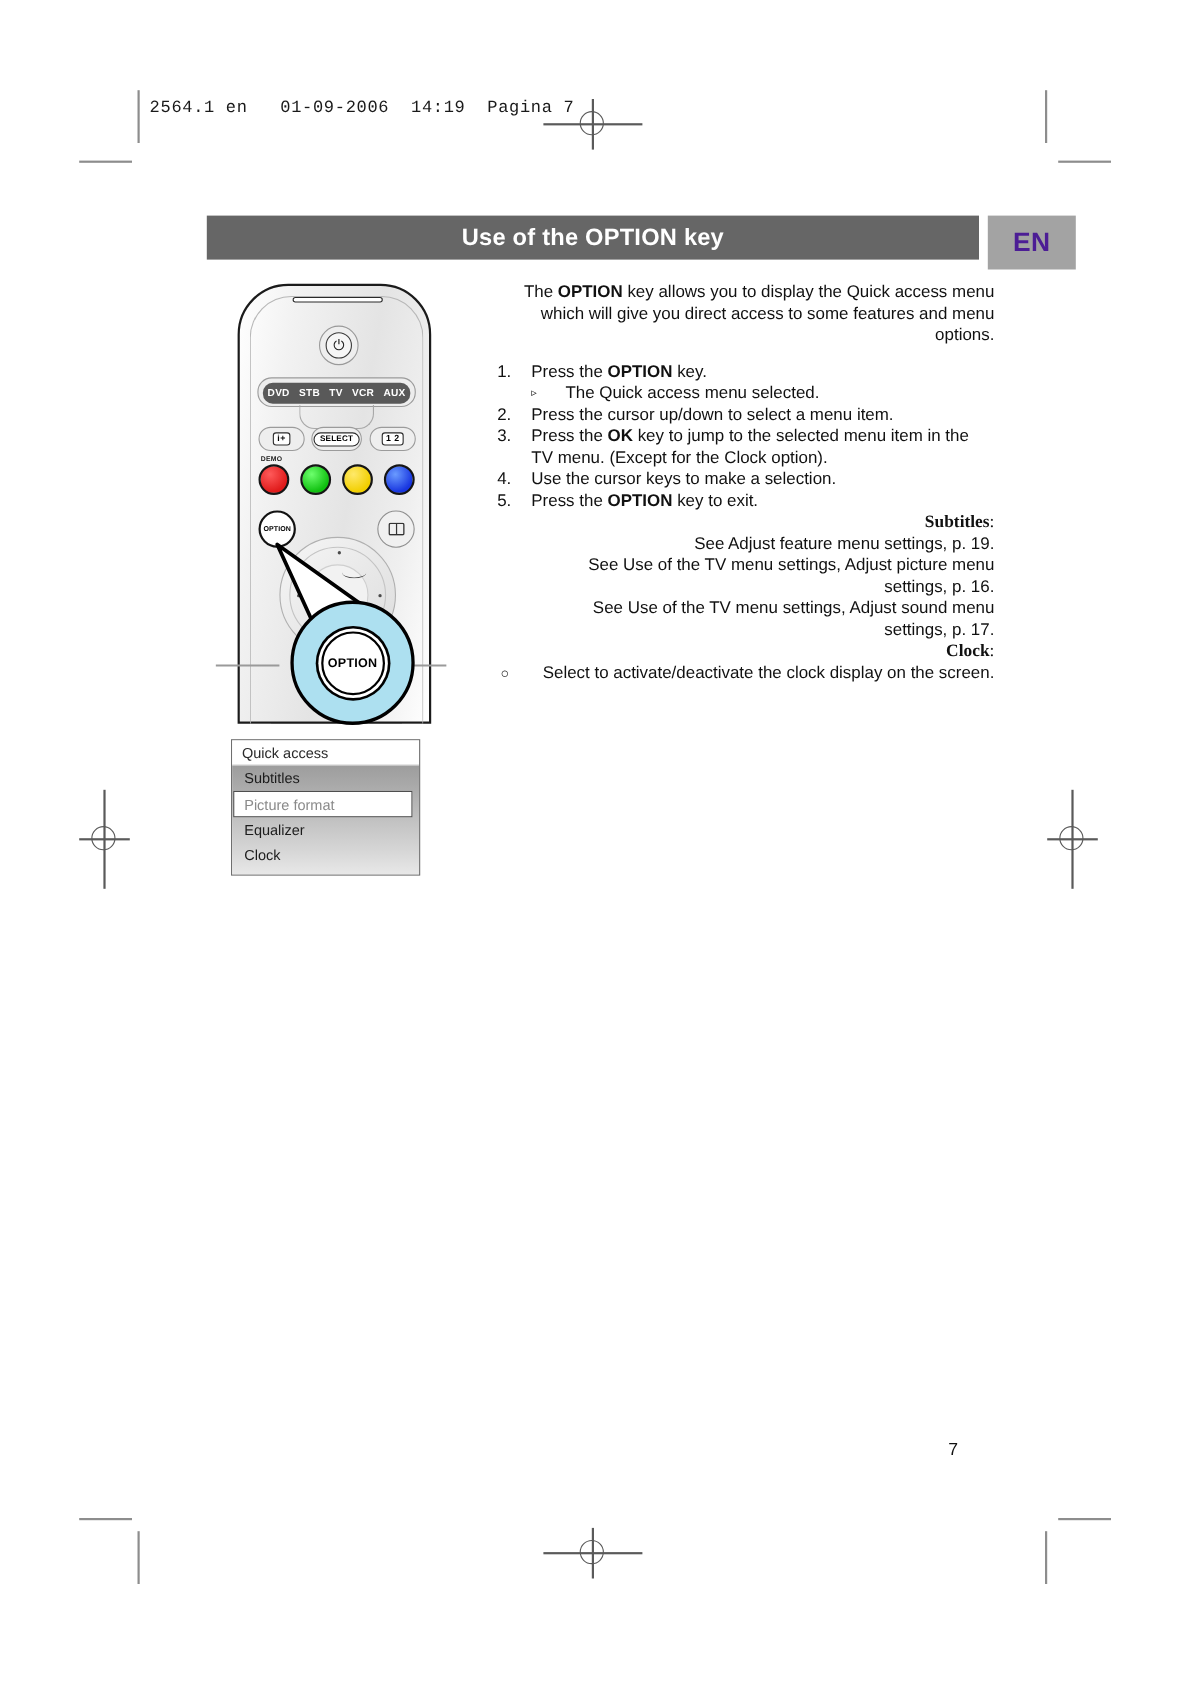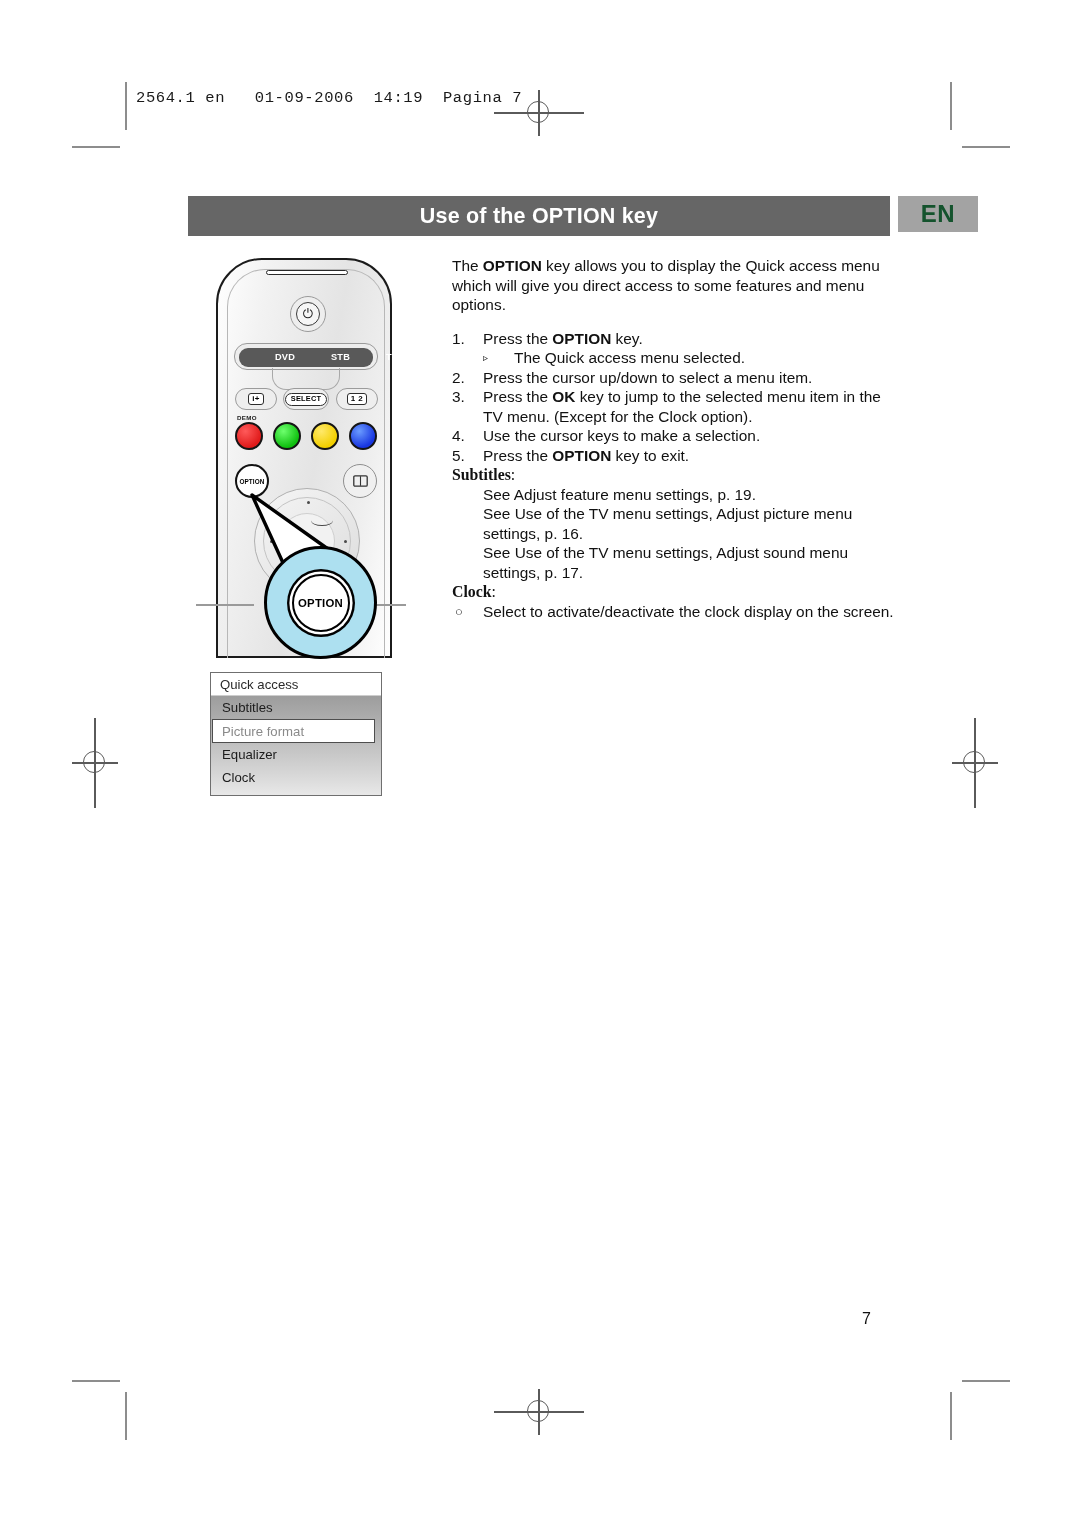--- a/index.html
+++ b/index.html
@@ -82,42 +82,42 @@
     font-size: 21.5px;
     font-weight: bold;
     letter-spacing: 0.2px;
   }
   .title-band .title-text .b { font-weight: bold; }
   .lang-badge {
     position: absolute;
     left: 898px;
     top: 196px;
     width: 80px;
-    height: 36px;
+    height: 49px;
     background: #a3a3a3;
-    color: #14532d;
+    color: #4c1d95;
     display: flex;
     align-items: center;
     justify-content: center;
     font-size: 24px;
     font-weight: bold;
     letter-spacing: 0.5px;
   }
 
   
   .body-col {
     position: absolute;
     left: 452px;
     top: 256px;
     width: 452px;
     font-size: 15.4px;
     line-height: 19.5px;
     color: #111111;
   }
-  .body-col p { margin: 0; }
+  .body-col p { margin: 0; text-align: right; }
   .intro { margin-bottom: 14px !important; }
 
   .steps { margin: 0; padding: 0; list-style: none; }
   .step {
     position: relative;
     padding-left: 31px;
     margin-bottom: 0px;
   }
   .step > .num {
     position: absolute;
@@ -237,21 +237,20 @@
     display: flex;
     align-items: center;
     justify-content: space-around;
     box-sizing: border-box;
   }
   .mode-bar span {
     color: #ffffff;
     font-size: 9.2px;
     font-weight: bold;
     letter-spacing: 0.2px;
-    padding-left: 36px;
   }
   .link-curve {
     position: absolute;
     left: 54px; top: 108px;
     width: 68px; height: 22px;
     border: 1.3px solid #a8a8a8;
     border-top: none;
     border-bottom-left-radius: 14px;
     border-bottom-right-radius: 14px;
     box-sizing: border-box;

